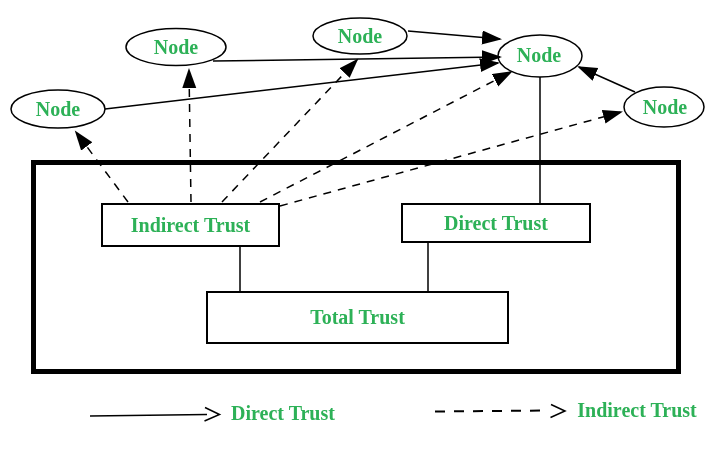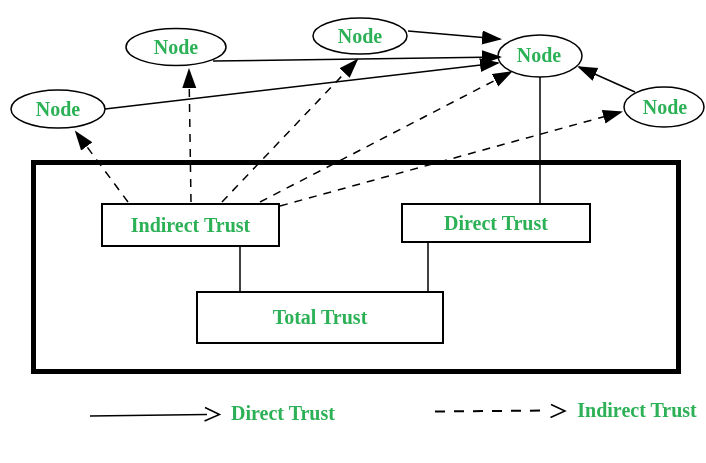--- a/index.html
+++ b/index.html
@@ -75,20 +75,20 @@
   <div class="lbl" style="left:531px;top:55px;">Node</div>
   <div class="lbl" style="left:657px;top:107px;">Node</div>
   <div class="lbl" style="left:50px;top:109px;">Node</div>
 
   <div class="tbox" style="left:93px;top:203px;width:179px;height:44px;">
     <span>Indirect Trust</span>
   </div>
   <div class="tbox" style="left:393px;top:203px;width:190px;height:40px;">
     <span>Direct Trust</span>
   </div>
-  <div class="tbox" style="left:188px;top:291px;width:248px;height:53px;">
+  <div class="tbox" style="left:198px;top:291px;width:303px;height:53px;">
     <span>Total Trust</span>
   </div>
 
   <div class="lbl" style="left:275px;top:413px;">Direct Trust</div>
   <div class="lbl" style="left:629px;top:410px;">Indirect Trust</div>
 
 </div>
 
 </body></html>

